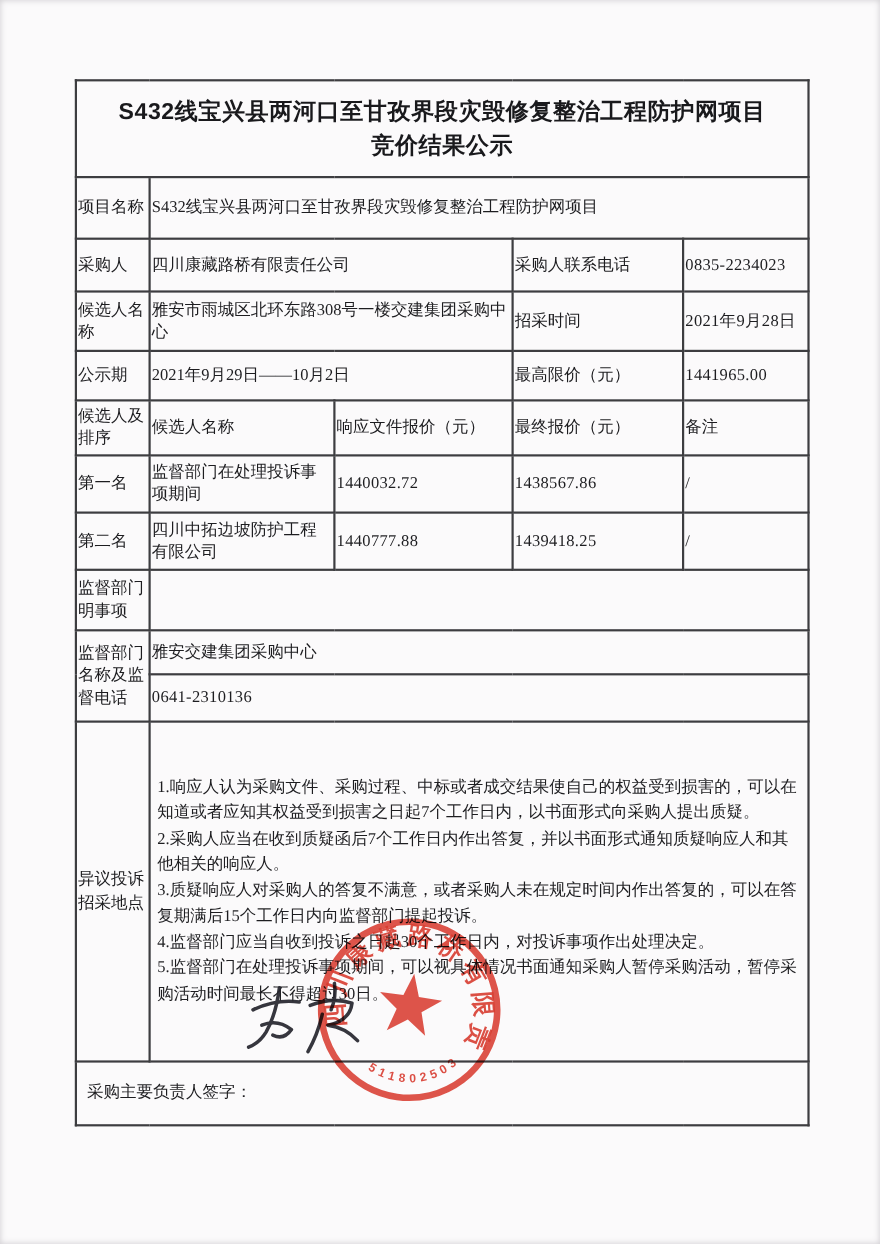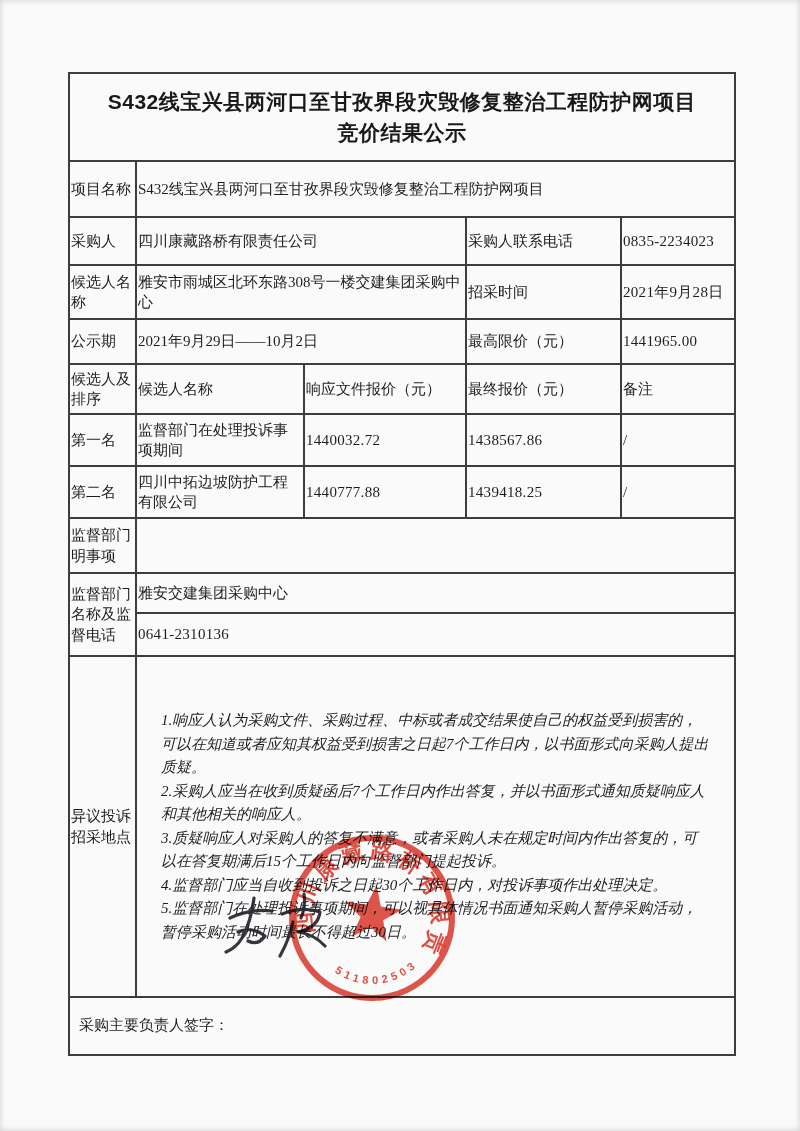--- a/index.html
+++ b/index.html
@@ -162,21 +162,21 @@
 督电话</td>
       <td colspan="4" class="c">雅安交建集团采购中心</td>
     </tr>
     <tr class="r-sup2">
       <td colspan="4" class="c num">0641-2310136</td>
     </tr>
 
     <tr class="r-dispute">
       <td class="lbl pre">异议投诉
 招采地点</td>
-      <td colspan="4" style="padding:18px;font-style:italic;">
+      <td colspan="4" style="padding:0;">
         <div class="dispute-box">
           <p>1.响应人认为采购文件、采购过程、中标或者成交结果使自己的权益受到损害的，可以在知道或者应知其权益受到损害之日起7个工作日内，以书面形式向采购人提出质疑。</p>
           <p>2.采购人应当在收到质疑函后7个工作日内作出答复，并以书面形式通知质疑响应人和其他相关的响应人。</p>
           <p>3.质疑响应人对采购人的答复不满意，或者采购人未在规定时间内作出答复的，可以在答复期满后15个工作日内向监督部门提起投诉。</p>
           <p>4.监督部门应当自收到投诉之日起30个工作日内，对投诉事项作出处理决定。</p>
           <p>5.监督部门在处理投诉事项期间，可以视具体情况书面通知采购人暂停采购活动，暂停采购活动时间最长不得超过30日。</p>
         </div>
       </td>
     </tr>
 

